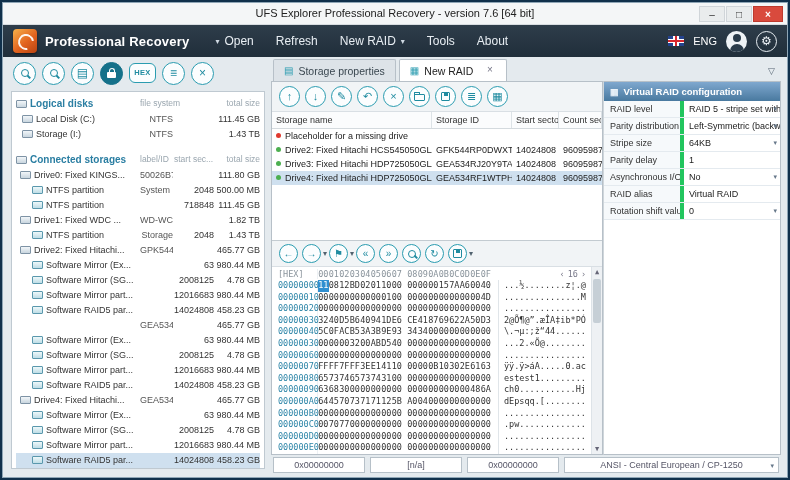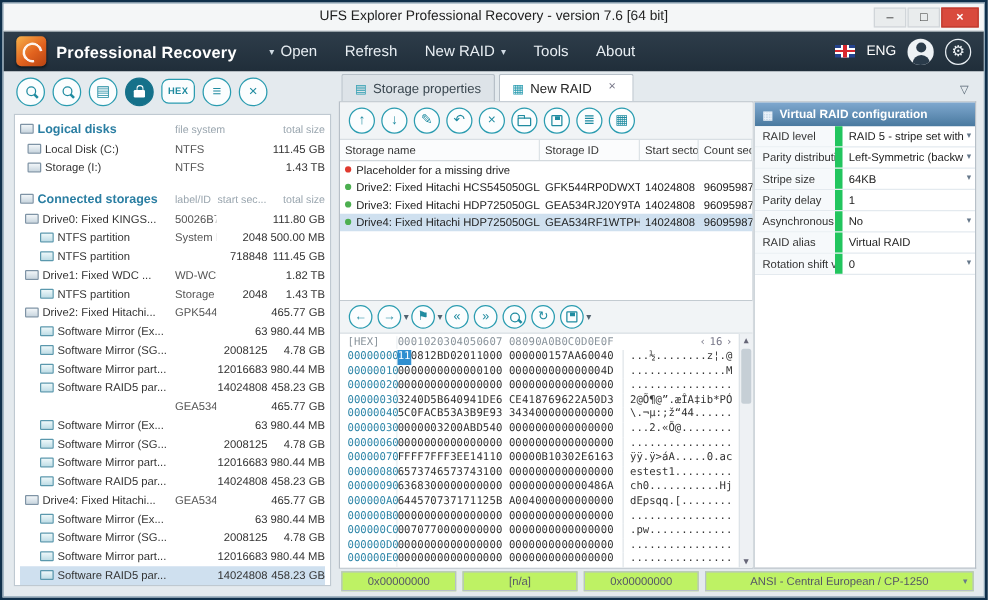--- a/index.html
+++ b/index.html
@@ -74,21 +74,21 @@
              position:relative; overflow:hidden; color:#333;}
   .sideinner { position:absolute; inset:3px 4px 3px 4px; }
   .shead { position:relative; height:17px; line-height:17px; font-weight:bold; color:#2a7ea2; font-size:10px; white-space:nowrap;}
   .shead-title { vertical-align:top; }
   .colh { position:absolute; top:0; font-weight:normal; color:#9aa6af; font-size:8.5px;}
   .colh.cl { left:124px; } .colh.cm { left:158px; } .colh.cr { right:0; }
   .srow { position:relative; height:15px; line-height:15px; font-size:9px; white-space:nowrap;}
   .srow.sel { background:#cfe0ef; }
   .srow .nm { position:absolute; left:0; width:122px; overflow:hidden; white-space:nowrap;}
   .srow.disk .nm { padding-left:6px; } .srow.drive .nm { padding-left:4px; } .srow.partition .nm { padding-left:16px; }
-  .srow .lb { position:absolute; left:124px; width:33px; overflow:hidden; color:#555;}
+  .srow .lb { position:absolute; left:124px; width:33px; overflow:hidden; color:#555;text-align:right;}
   .srow .st { position:absolute; left:158px; width:40px; text-align:right; color:#333;}
   .srow .sz { position:absolute; right:0; width:46px; text-align:right; color:#333;}
   .ic { display:inline-block; width:11px; height:8px; margin-right:3px; vertical-align:-1px;
         border:1px solid #7e93a5; background:linear-gradient(#f2f6f9,#c9d6df); border-radius:1px;}
   .ic.part { border-color:#5a98ad; background:linear-gradient(#eef8fa,#bfdde6); }
   .sgap { height:9px; }
 
   
   .tabsrow { height:24px; display:flex; align-items:flex-end; gap:3px; padding-left:2px; flex:0 0 auto;}
   .tab { height:22px; display:flex; align-items:center; padding:0 10px; font-size:10.5px; color:#3a4750;
@@ -116,22 +116,22 @@
   .rtc { padding:0 4px; overflow:hidden; white-space:nowrap; }
   .rtc.num { text-align:right; }
   .dot { display:inline-block; width:5px; height:5px; border-radius:50%; margin-right:4px; vertical-align:1px;}
   .rtfill { flex:1; }
 
   
   .cfghead { height:19px; background:linear-gradient(#7fa8cf,#49799f); color:#fff; font-size:9.5px; font-weight:bold;
              display:flex; align-items:center; gap:5px; padding-left:6px; flex:0 0 auto;}
   .cfgico { font-size:9px; color:#eaf2f9; }
   .cfgrow { display:flex; height:17px; line-height:16px; font-size:9px; border-bottom:1px solid #e4eaef; flex:0 0 auto;}
-  .cfglabel { width:70px; padding-left:6px; color:#333; overflow:hidden; white-space:nowrap;
-              background:#f6f9fb; border-right:6px solid #22c55e;}
+  .cfglabel { width:80px; padding-left:6px; color:#333; overflow:hidden; white-space:nowrap;
+              background:#f6f9fb; border-right:4px solid #22c55e;}
   .cfgvalue { flex:1; padding:0 11px 0 5px; color:#222; overflow:hidden; white-space:nowrap; position:relative;}
   .cfgcaret { position:absolute; right:3px; top:0; color:#66788a; font-size:7px;}
   .cfgfill { flex:1; }
 
   
   .hexpanel { border-top:1px solid #c3cbd1; display:flex; flex-direction:column; flex:0 0 auto; background:#fff;}
   .hexbar { height:26px; background:#f1f4f6; border-bottom:1px solid #d9dfe4; display:flex; gap:4px;
             align-items:center; padding-left:7px; flex:0 0 auto;}
   .hexbar .tbtn { width:19px; height:19px; font-size:10px; }
   .hexmain { position:relative; padding-right:12px; font-family:"DejaVu Sans Mono", monospace;}
@@ -146,21 +146,21 @@
   .hbyte.sel { background:#2f8fd0; color:#fff; }
   .hascii { margin-left:7px; border-left:1px solid #e0e5e9; padding-left:5px; color:#333; white-space:pre;}
   .hexscroll { position:absolute; right:0; top:0; bottom:0; width:11px; background:#eef1f4;
                border-left:1px solid #dde3e8; font-size:7px; color:#667; text-align:center;}
   .harrow { height:10px; line-height:10px; }
   .harrow.dn { position:absolute; bottom:0; left:0; right:0; }
   .hthumb { position:absolute; left:1px; right:1px; top:12px; height:44px; background:#c6cfd6; border-radius:2px;}
 
   
   .statusbar { height:22px; display:flex; align-items:center; gap:5px; padding:0 2px 3px 2px; flex:0 0 auto;}
-  .sbox { height:16px; line-height:15px; background:#bef264; border:1px solid #b6c0c8; font-size:9px;
+  .sbox { height:16px; line-height:15px; background:#ffffff; border:1px solid #b6c0c8; font-size:9px;
           color:#556; text-align:center; position:relative;}
   .sb1,.sb2,.sb3 { width:92px; }
   .sb4 { flex:1; }
   .sbcaret { position:absolute; right:4px; top:0; font-size:7px; color:#66788a;}
 </style>
 </head>
 <body>
 
 <div class="window">
 

